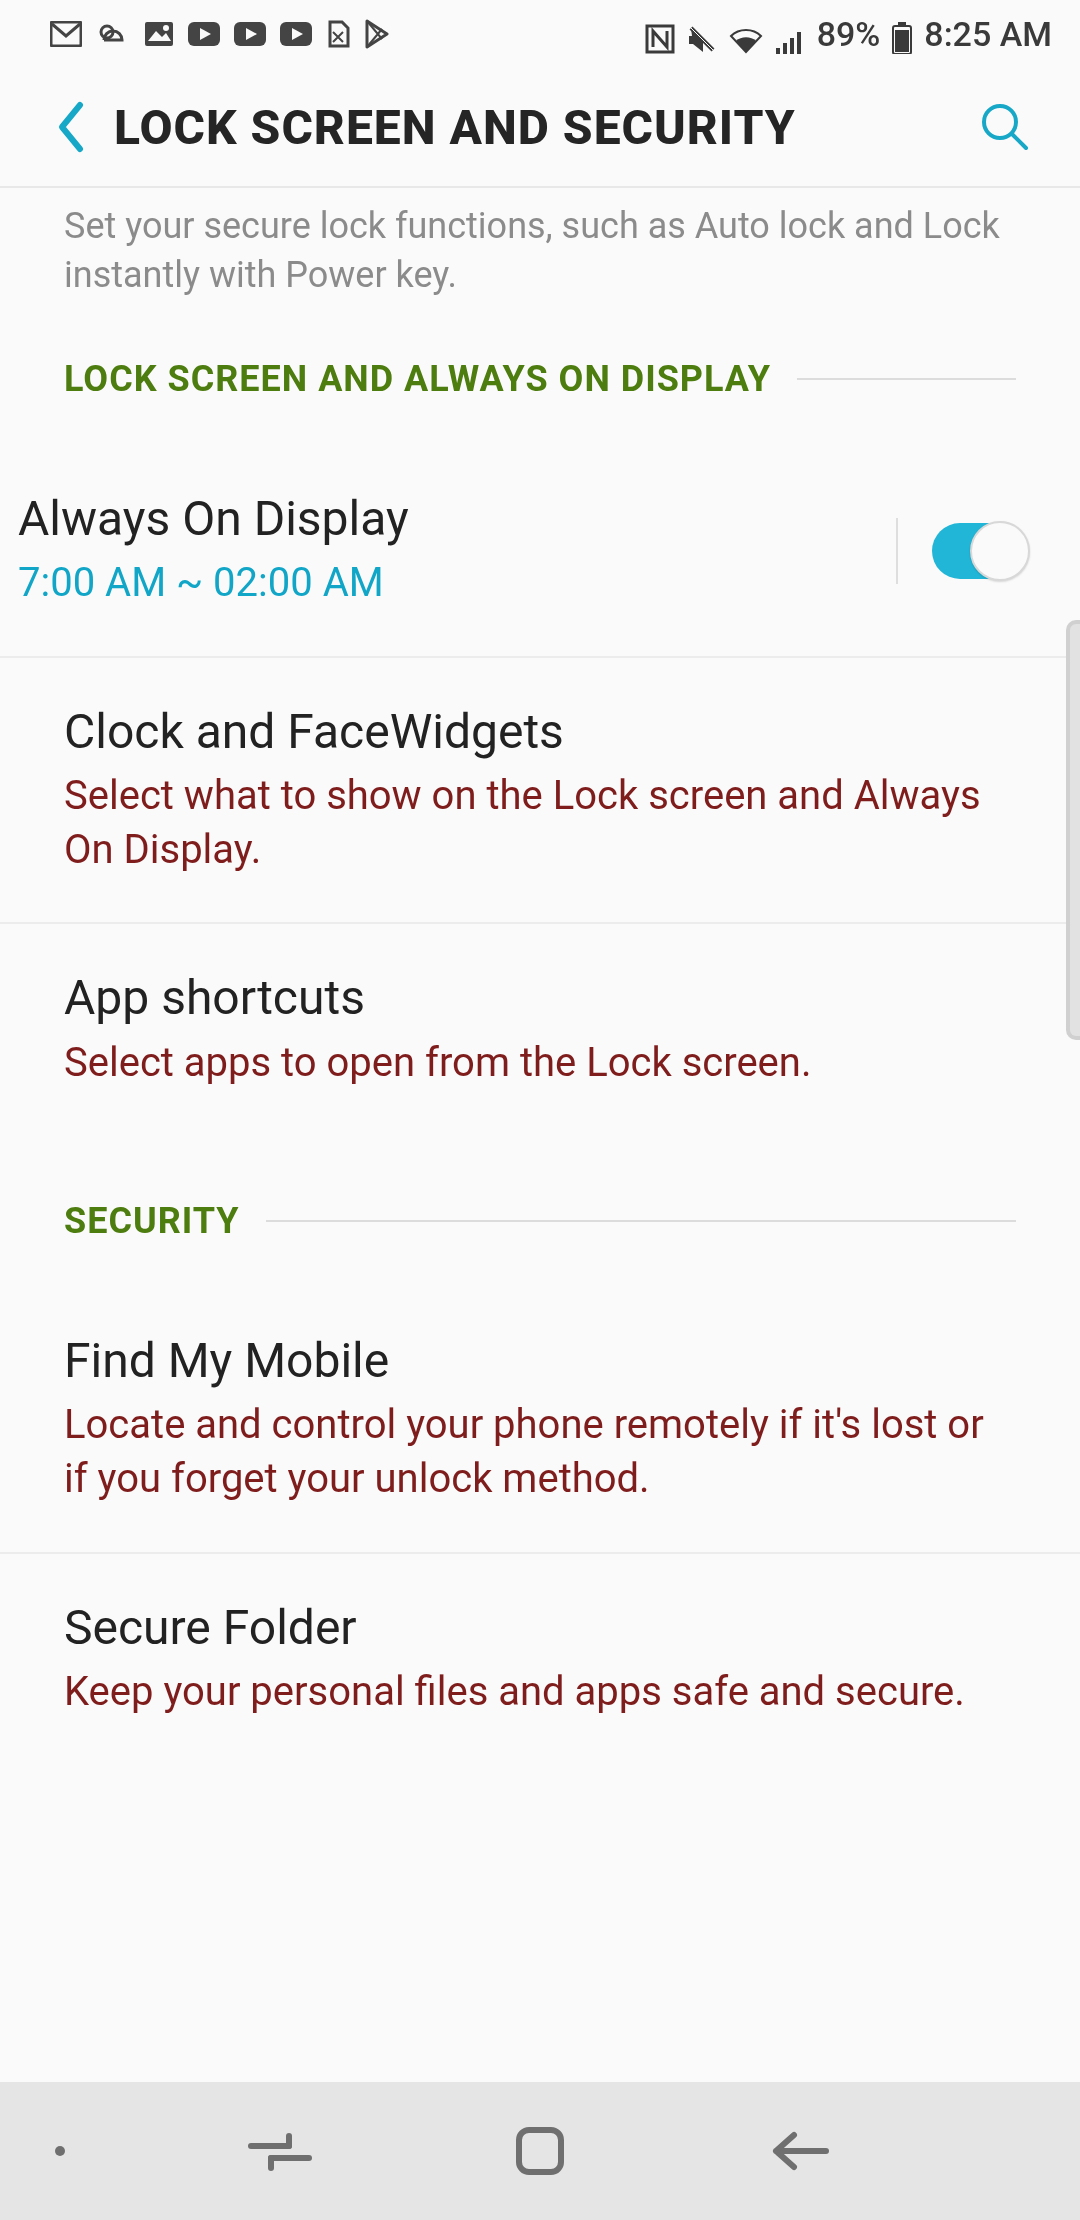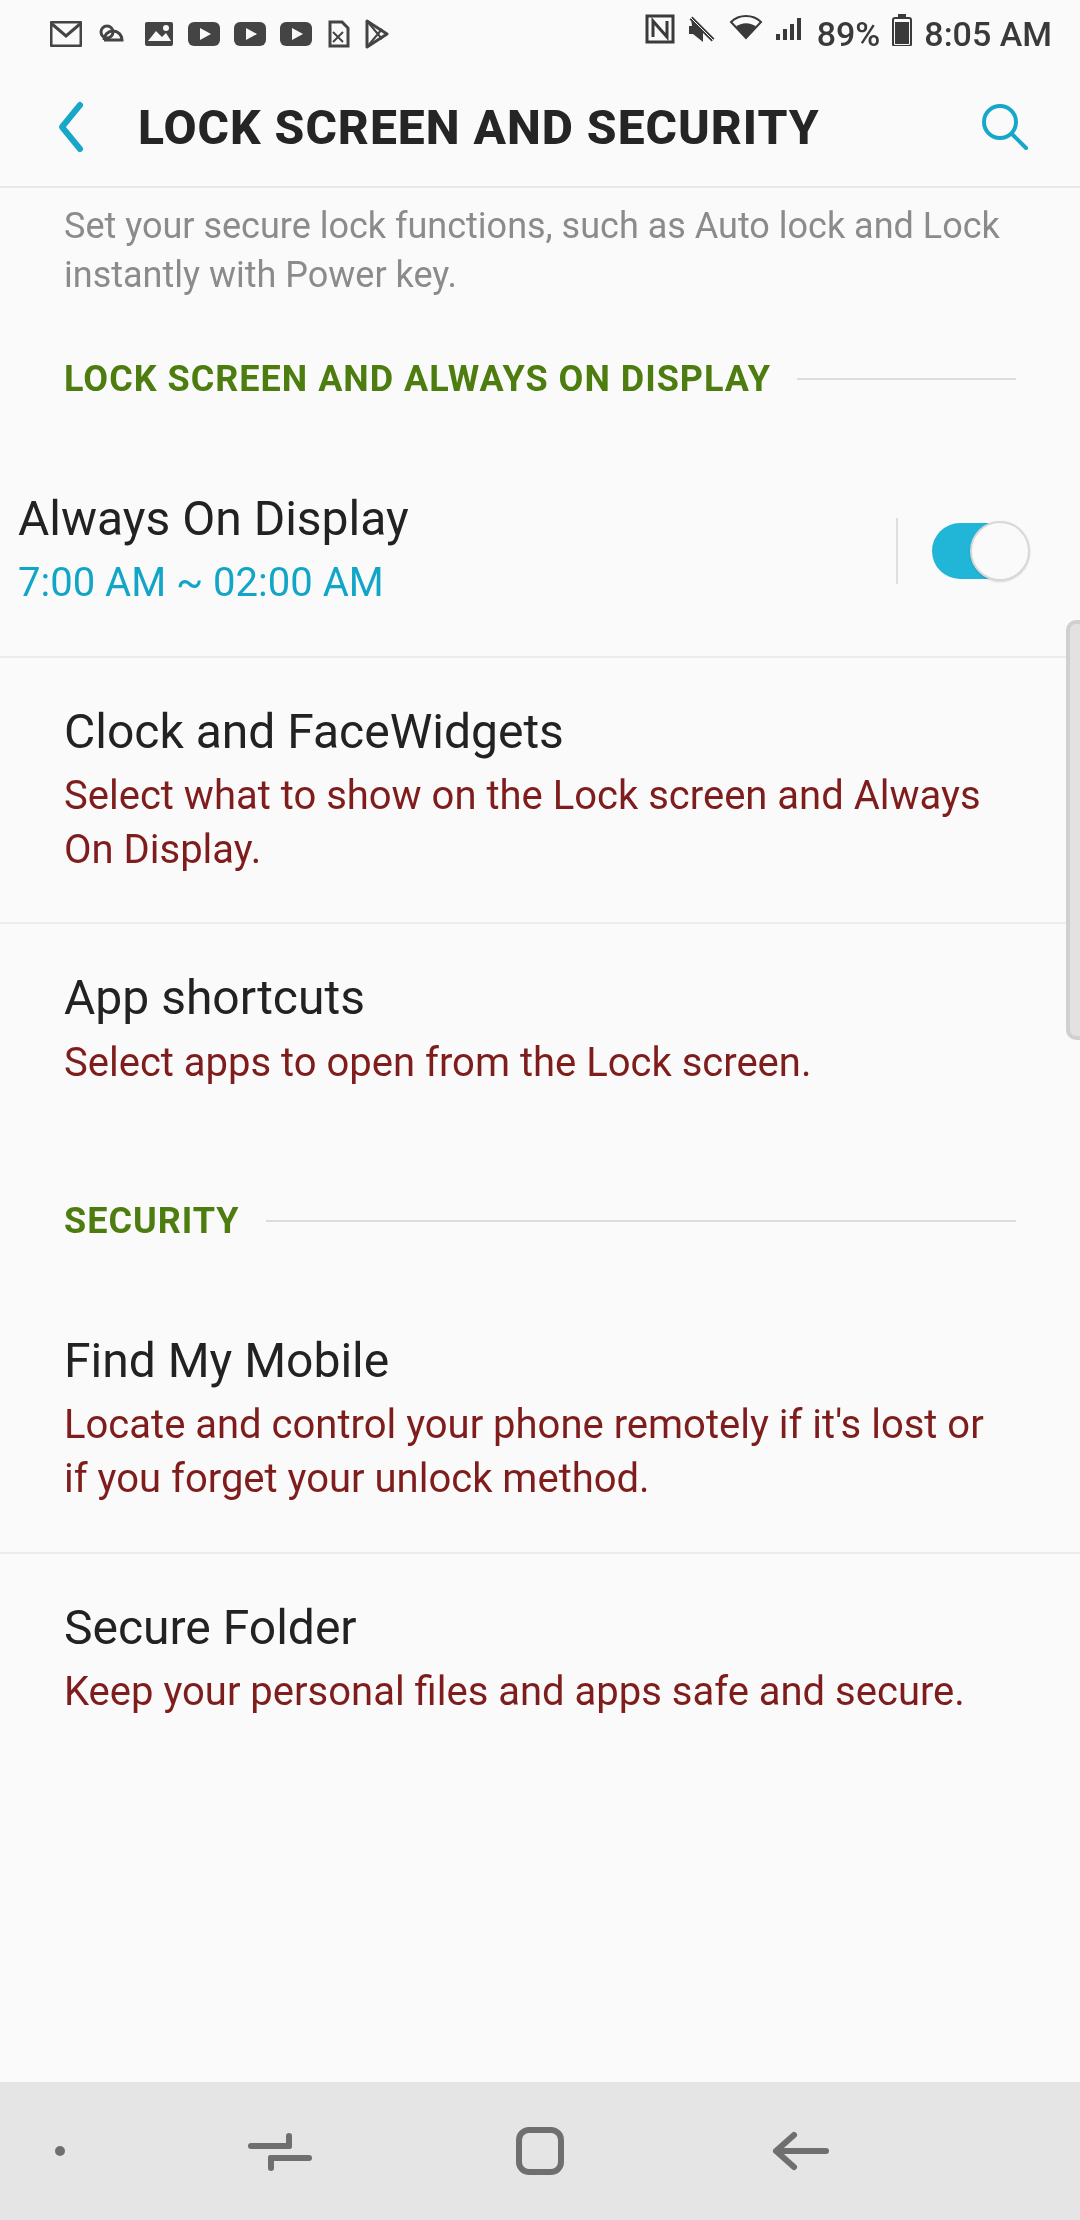--- a/index.html
+++ b/index.html
@@ -1,28 +1,28 @@
 <!DOCTYPE html>
 <html><head>
 <meta charset="utf-8">
 <style>
   * { margin: 0; padding: 0; box-sizing: border-box; }
   html, body { width: 1080px; height: 2220px; font-family: -apple-system, Roboto, "Helvetica Neue", Arial, sans-serif; background: #fafafa; overflow: hidden; }
 
   
   .status-bar { height: 68px; display: flex; align-items: center; padding: 0 28px 0 50px; color: #444; }
   .status-left { display: flex; align-items: center; gap: 14px; }
-  .status-right { margin-left: auto; display: flex; align-items: flex-start; gap: 12px; font-size: 34px; font-weight: 500; color: #3a3a3a; }
+  .status-right { margin-left: auto; display: flex; align-items: flex-end; gap: 12px; font-size: 34px; font-weight: 500; color: #3a3a3a; }
   .status-right .pct { letter-spacing: 0; }
   .sb-icon { display: inline-flex; }
 
   
   .app-bar { height: 118px; display: flex; align-items: center; padding: 0 40px 0 30px; }
   .back-btn { width: 80px; height: 80px; display: flex; align-items: center; justify-content: center; }
-  .app-title { font-size: 48px; font-weight: 800; letter-spacing: 1px; color: #252525; margin-left: 28px; }
+  .app-title { font-size: 48px; font-weight: 800; letter-spacing: 1px; color: #252525; margin-left: 4px; }
   .search-btn { margin-left: auto; width: 70px; height: 70px; display: flex; align-items: center; justify-content: center; }
 
   
   .content { border-top: 2px solid #e8e8e8; }
   .intro-text { padding: 14px 64px 44px 64px; font-size: 36px; line-height: 1.35; color: #8b8b8b; }
 
   .section-header { display: flex; align-items: center; padding: 0 64px; height: 72px; }
   .section-header-label { font-size: 36px; font-weight: 700; letter-spacing: 1px; color: #4d7c0f; white-space: nowrap; }
   .section-header-line { flex: 1; height: 2px; background: #dcdcdc; margin-left: 26px; }
 
@@ -133,21 +133,21 @@
         </svg>
     </span>
     <span class="pct">89%</span>
     <span class="sb-icon">
       <svg width="20" height="32" viewBox="0 0 20 32">
           <rect x="6" y="0" width="8" height="4" fill="#3a3a3a"></rect>
           <rect x="1" y="4" width="18" height="28" rx="2" fill="none" stroke="#3a3a3a" stroke-width="2"></rect>
           <rect x="3" y="8" width="14" height="22" fill="#3a3a3a"></rect>
         </svg>
     </span>
-    <span>8:05 AM</span>
+    <span>8:25 AM</span>
   </div>
 </div>
 
 <div class="app-bar">
   <div class="back-btn">
     <svg width="36" height="56" viewBox="0 0 36 56">
         <path d="M28 6 L10 28 L28 50" fill="none" stroke="#17a8c8" stroke-width="6" stroke-linecap="round" stroke-linejoin="round"></path>
       </svg>
   </div>
   <div class="app-title">LOCK SCREEN AND SECURITY</div>

